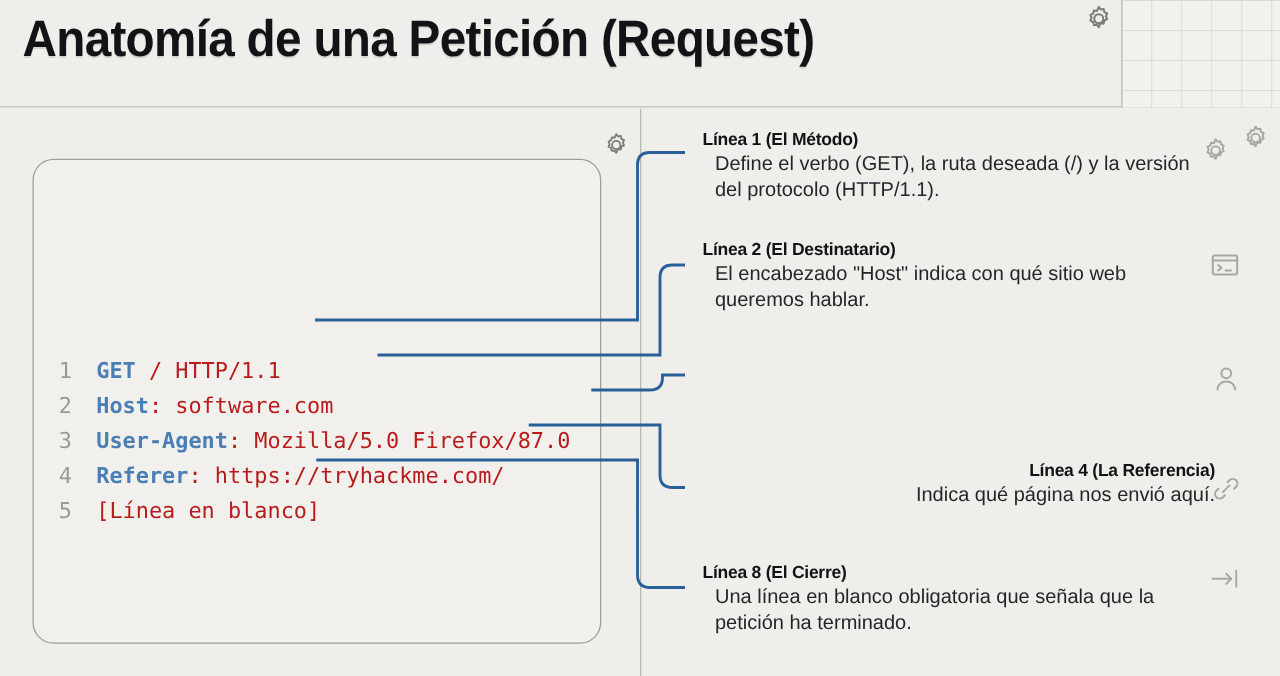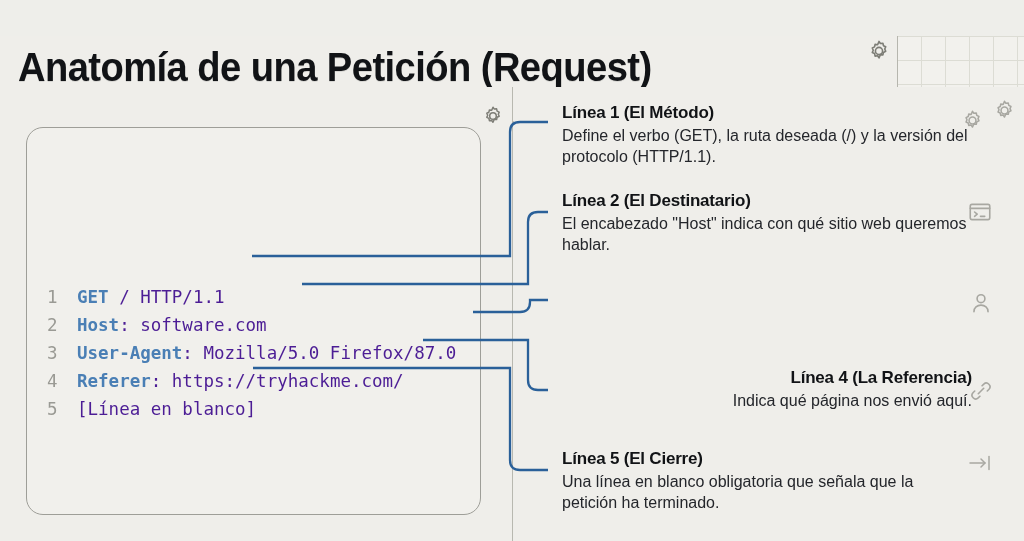--- a/index.html
+++ b/index.html
@@ -11,21 +11,20 @@
     color:#16181c;
     position:relative;
     overflow:hidden;
   }
 
   
   #header {
     position:absolute; left:0; top:0; width:1024px; height:86px;
     background:#efeeea;
     border-bottom:1px solid #bfbfb9;
-    margin-top:36px;
   }
   #page-title {
     position:absolute; left:18px; top:8px;
     font-size:41px; font-weight:bold;
     letter-spacing:-0.6px;
     color:#111316;
     white-space:nowrap;
     transform:scaleX(0.93);
     transform-origin:left top;
     text-shadow:0 1px 0 rgba(0,0,0,0.10);
@@ -73,38 +72,38 @@
     font-size:17.5px;
     line-height:28px;
     white-space:nowrap;
   }
   .code-line { height:28px; }
   .ln {
     display:inline-block; width:30px;
     color:#9a9a94; text-align:left;
   }
   .kw  { color:#4a7fb5;font-weight:bold; }
-  .txt { color:#4c1d95; }
+  .txt { color:#b91c1c; }
 
   
   #connectors {
     position:absolute; left:0; top:0; width:1024px; height:541px;
     pointer-events:none;
   }
   #connectors path { fill:none; stroke:#2a6099; stroke-width:2.3px; }
 
   
   .item { position:absolute; left:48px; width:410px; }
   .item-title {
-    font-size:17px; font-weight:bold; color:#111316;
+    font-size:14px; font-weight:bold; color:#111316;
     letter-spacing:-0.2px; white-space:nowrap;
     margin-bottom:3px;
   }
   .item-desc {
-    font-size:16px; line-height:20.5px; color:#24262b;
+    font-size:16px; line-height:20.5px; color:#24262b;margin-left:10px;
   }
 
   #item-1 { top:16px; }
   #item-2 { top:104px; }
   #item-3 { top:192px; }
   #item-4 { top:281px;text-align:right; }
   #item-5 { top:362px; }
 
   
   .rail-icon { position:absolute; opacity:0.62; }
@@ -184,21 +183,21 @@
     <div class="item-desc">El encabezado "Host" indica con qué sitio web queremos hablar.</div>
   </div>
 
 
   <div class="item" id="item-4">
     <div class="item-title">Línea 4 (La Referencia)</div>
     <div class="item-desc">Indica qué página nos envió aquí.</div>
   </div>
 
   <div class="item" id="item-5">
-    <div class="item-title">Línea 5 (El Cierre)</div>
+    <div class="item-title">Línea 8 (El Cierre)</div>
     <div class="item-desc">Una línea en blanco obligatoria que señala que la petición ha terminado.</div>
   </div>
 
 </div>
 
 <div class="rail-icon" id="rail-gear-a">
   <svg viewBox="0 0 24 24" width="25" height="25">
     <circle class="ico" cx="12" cy="12" r="3.3"></circle>
     <path class="ico" d="M12 3.2l1.3 1.9 2.3-.3.5 2.3 2.1 1-.9 2.1.9 2.1-2.1 1-.5 2.3-2.3-.3L12 18.3l-1.3-1.9-2.3.3-.5-2.3-2.1-1 .9-2.1-.9-2.1 2.1-1 .5-2.3 2.3.3z"></path>
   </svg>

